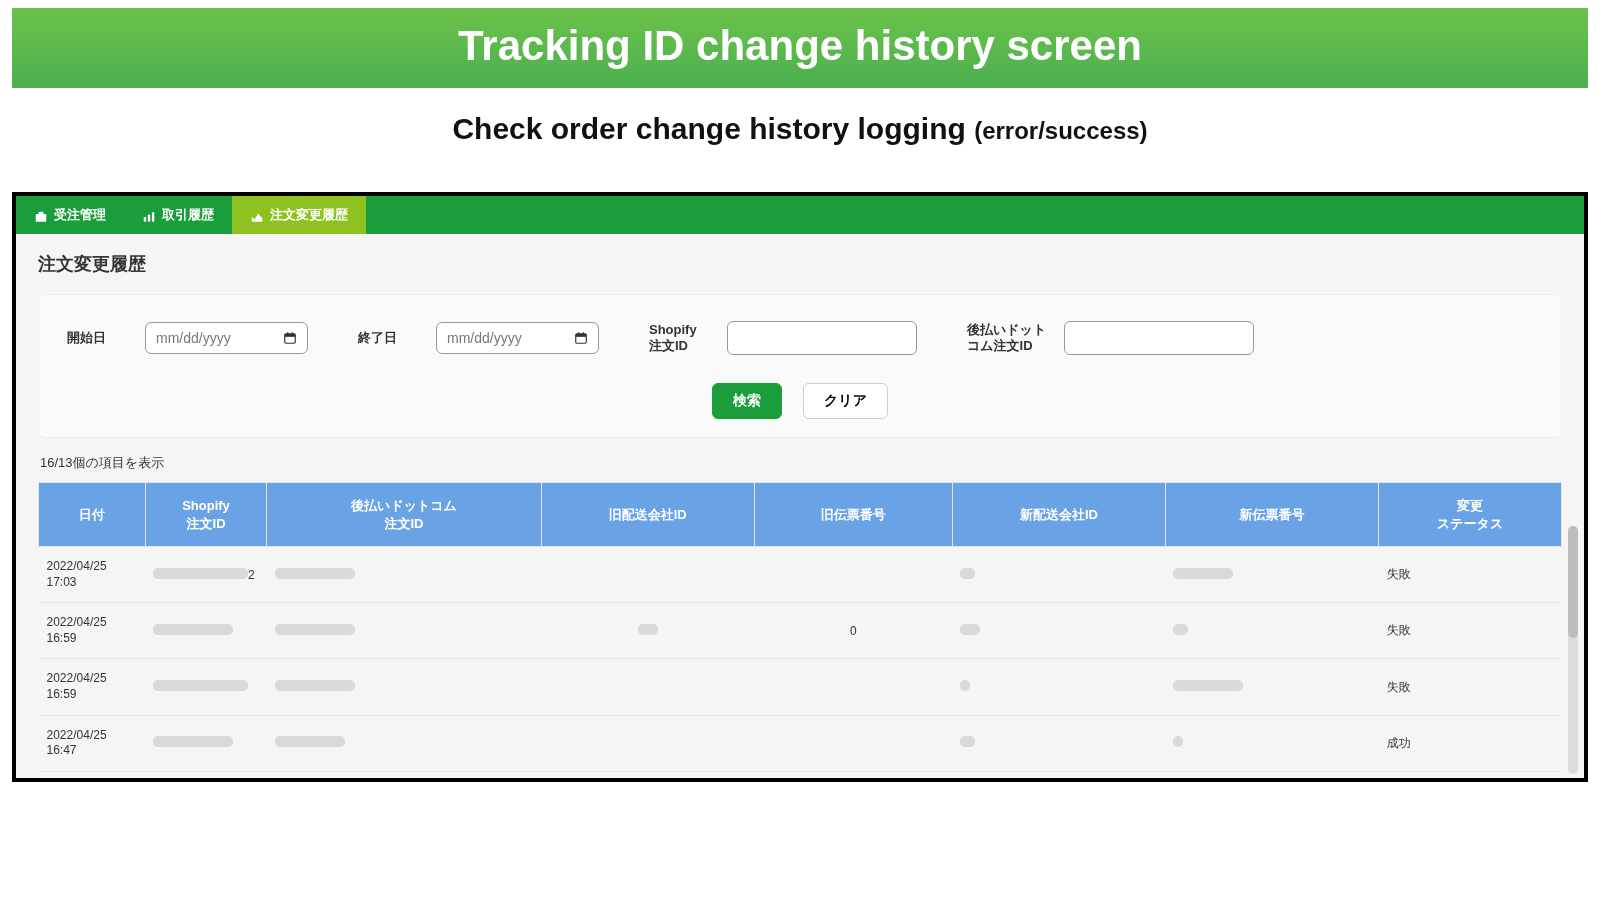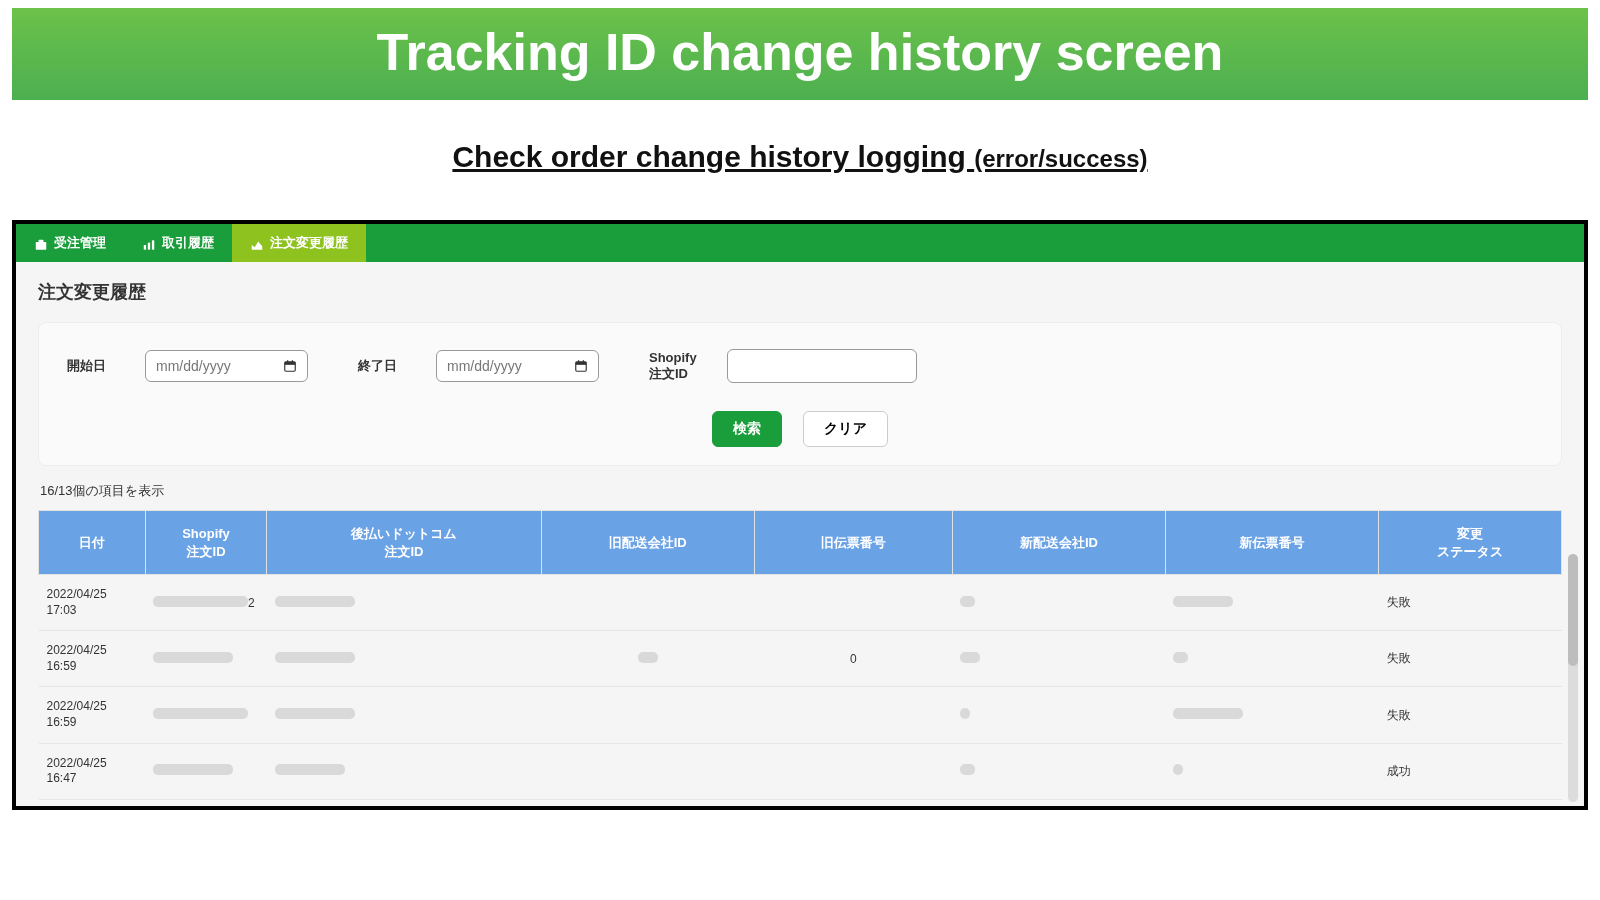--- a/index.html
+++ b/index.html
@@ -3,32 +3,31 @@
 <meta charset="utf-8">
 <style>
   * { box-sizing: border-box; margin: 0; padding: 0; }
   body { font-family: "Hiragino Kaku Gothic ProN", "Meiryo", Arial, sans-serif; background: #fff; }
   .page { width: 1600px; height: 900px; margin: 0 auto; position: relative; }
 
   .banner {
     background: linear-gradient(#6cc24a, #4caf50);
     color: #fff;
     text-align: center;
-    font-size: 52px;
+    font-size: 42px;
     font-weight: 700;
     padding: 14px 0 18px;
-    margin: 8px 12px 16px;
+    margin: 8px 12px 0;
   }
   .subtitle {
     text-align: center;
     font-size: 30px;
     font-weight: 700;
     padding: 24px 0 6px;
     color: #111;
-    text-decoration: underline;
   }
   .subtitle .small { font-size: 24px; font-weight: 700; }
 
   .app-window {
     margin: 40px 12px 12px;
     border: 4px solid #000;
     background: #f5f5f5;
     height: 590px;
     overflow: hidden;
     position: relative;
@@ -210,20 +209,27 @@
               </span>
             </div>
           </div>
           <div class="filter-group">
             <span class="filter-label twoline">
               <span>Shopify</span><br>
               <span>注文ID</span>
             </span>
             <div class="text-input"></div>
           </div>
+          <div class="filter-group" style="margin-right:0">
+            <span class="filter-label twoline">
+              <span>後払いドット</span><br>
+              <span>コム注文ID</span>
+            </span>
+            <div class="text-input"></div>
+          </div>
         </div>
         <div class="btn-row">
           <button class="btn primary">検索</button>
           <button class="btn">クリア</button>
         </div>
       </div>
 
       <div class="count-text">16/13個の項目を表示</div>
 
       <div class="table-wrap">

